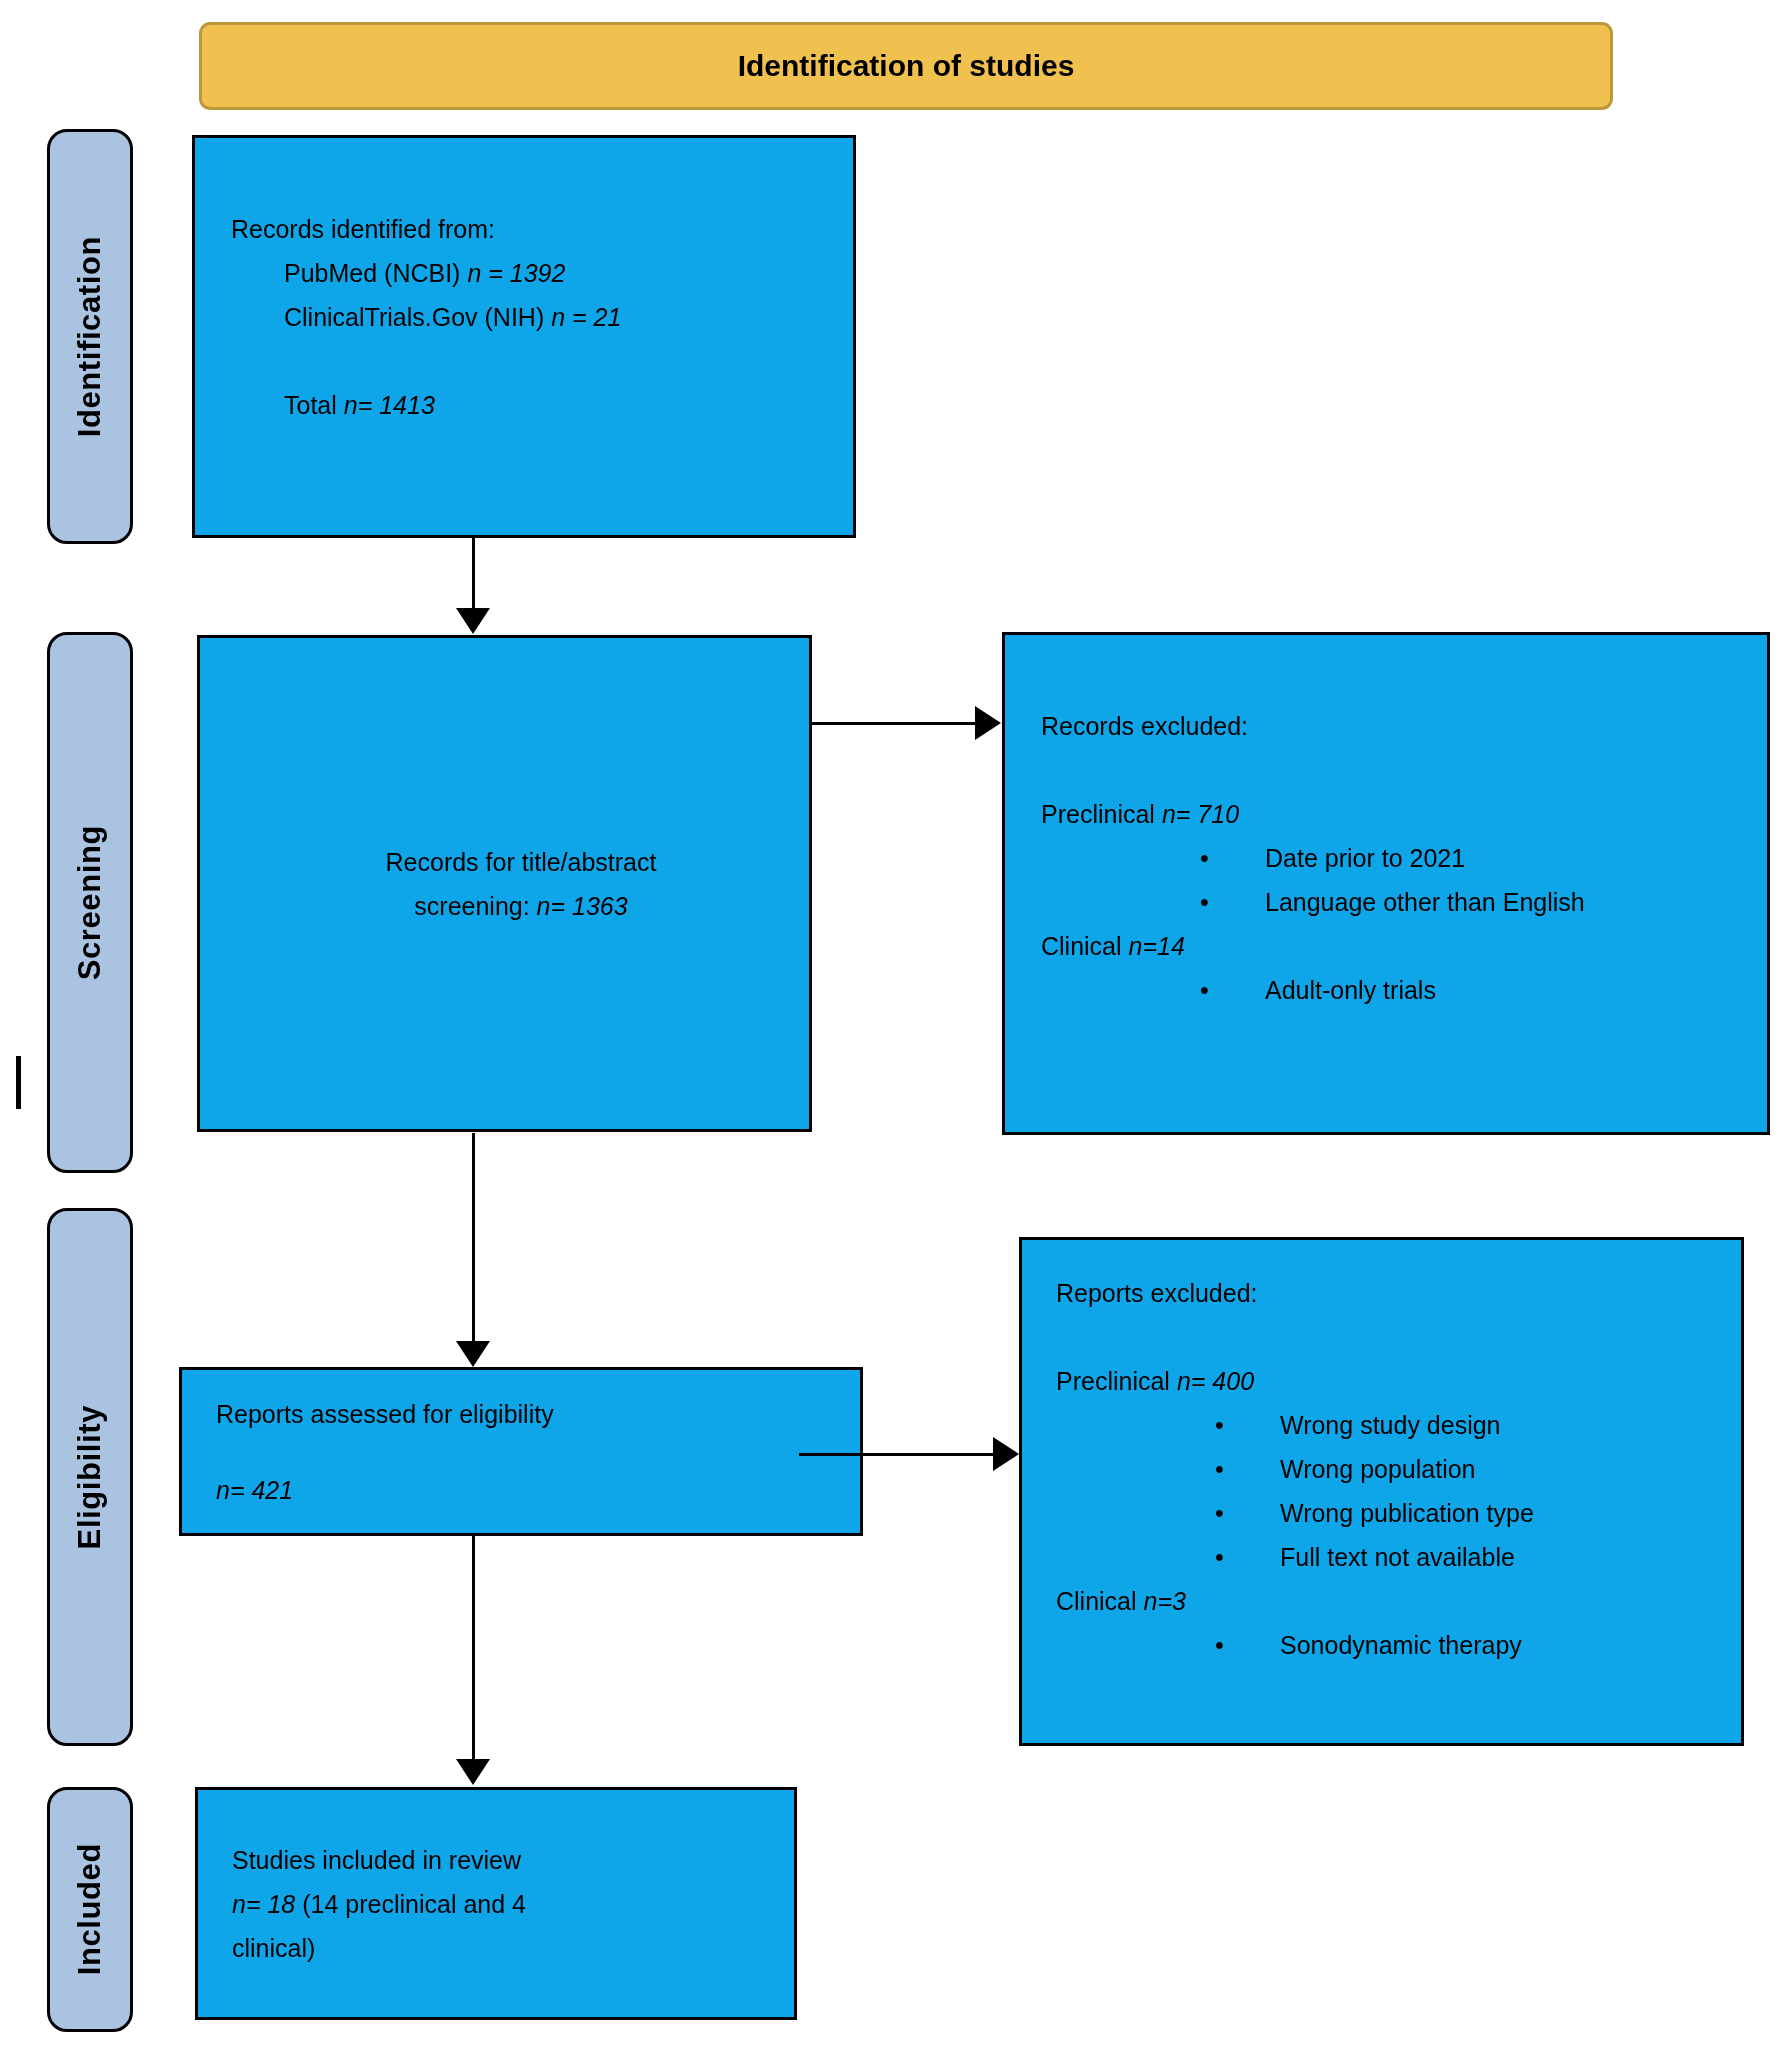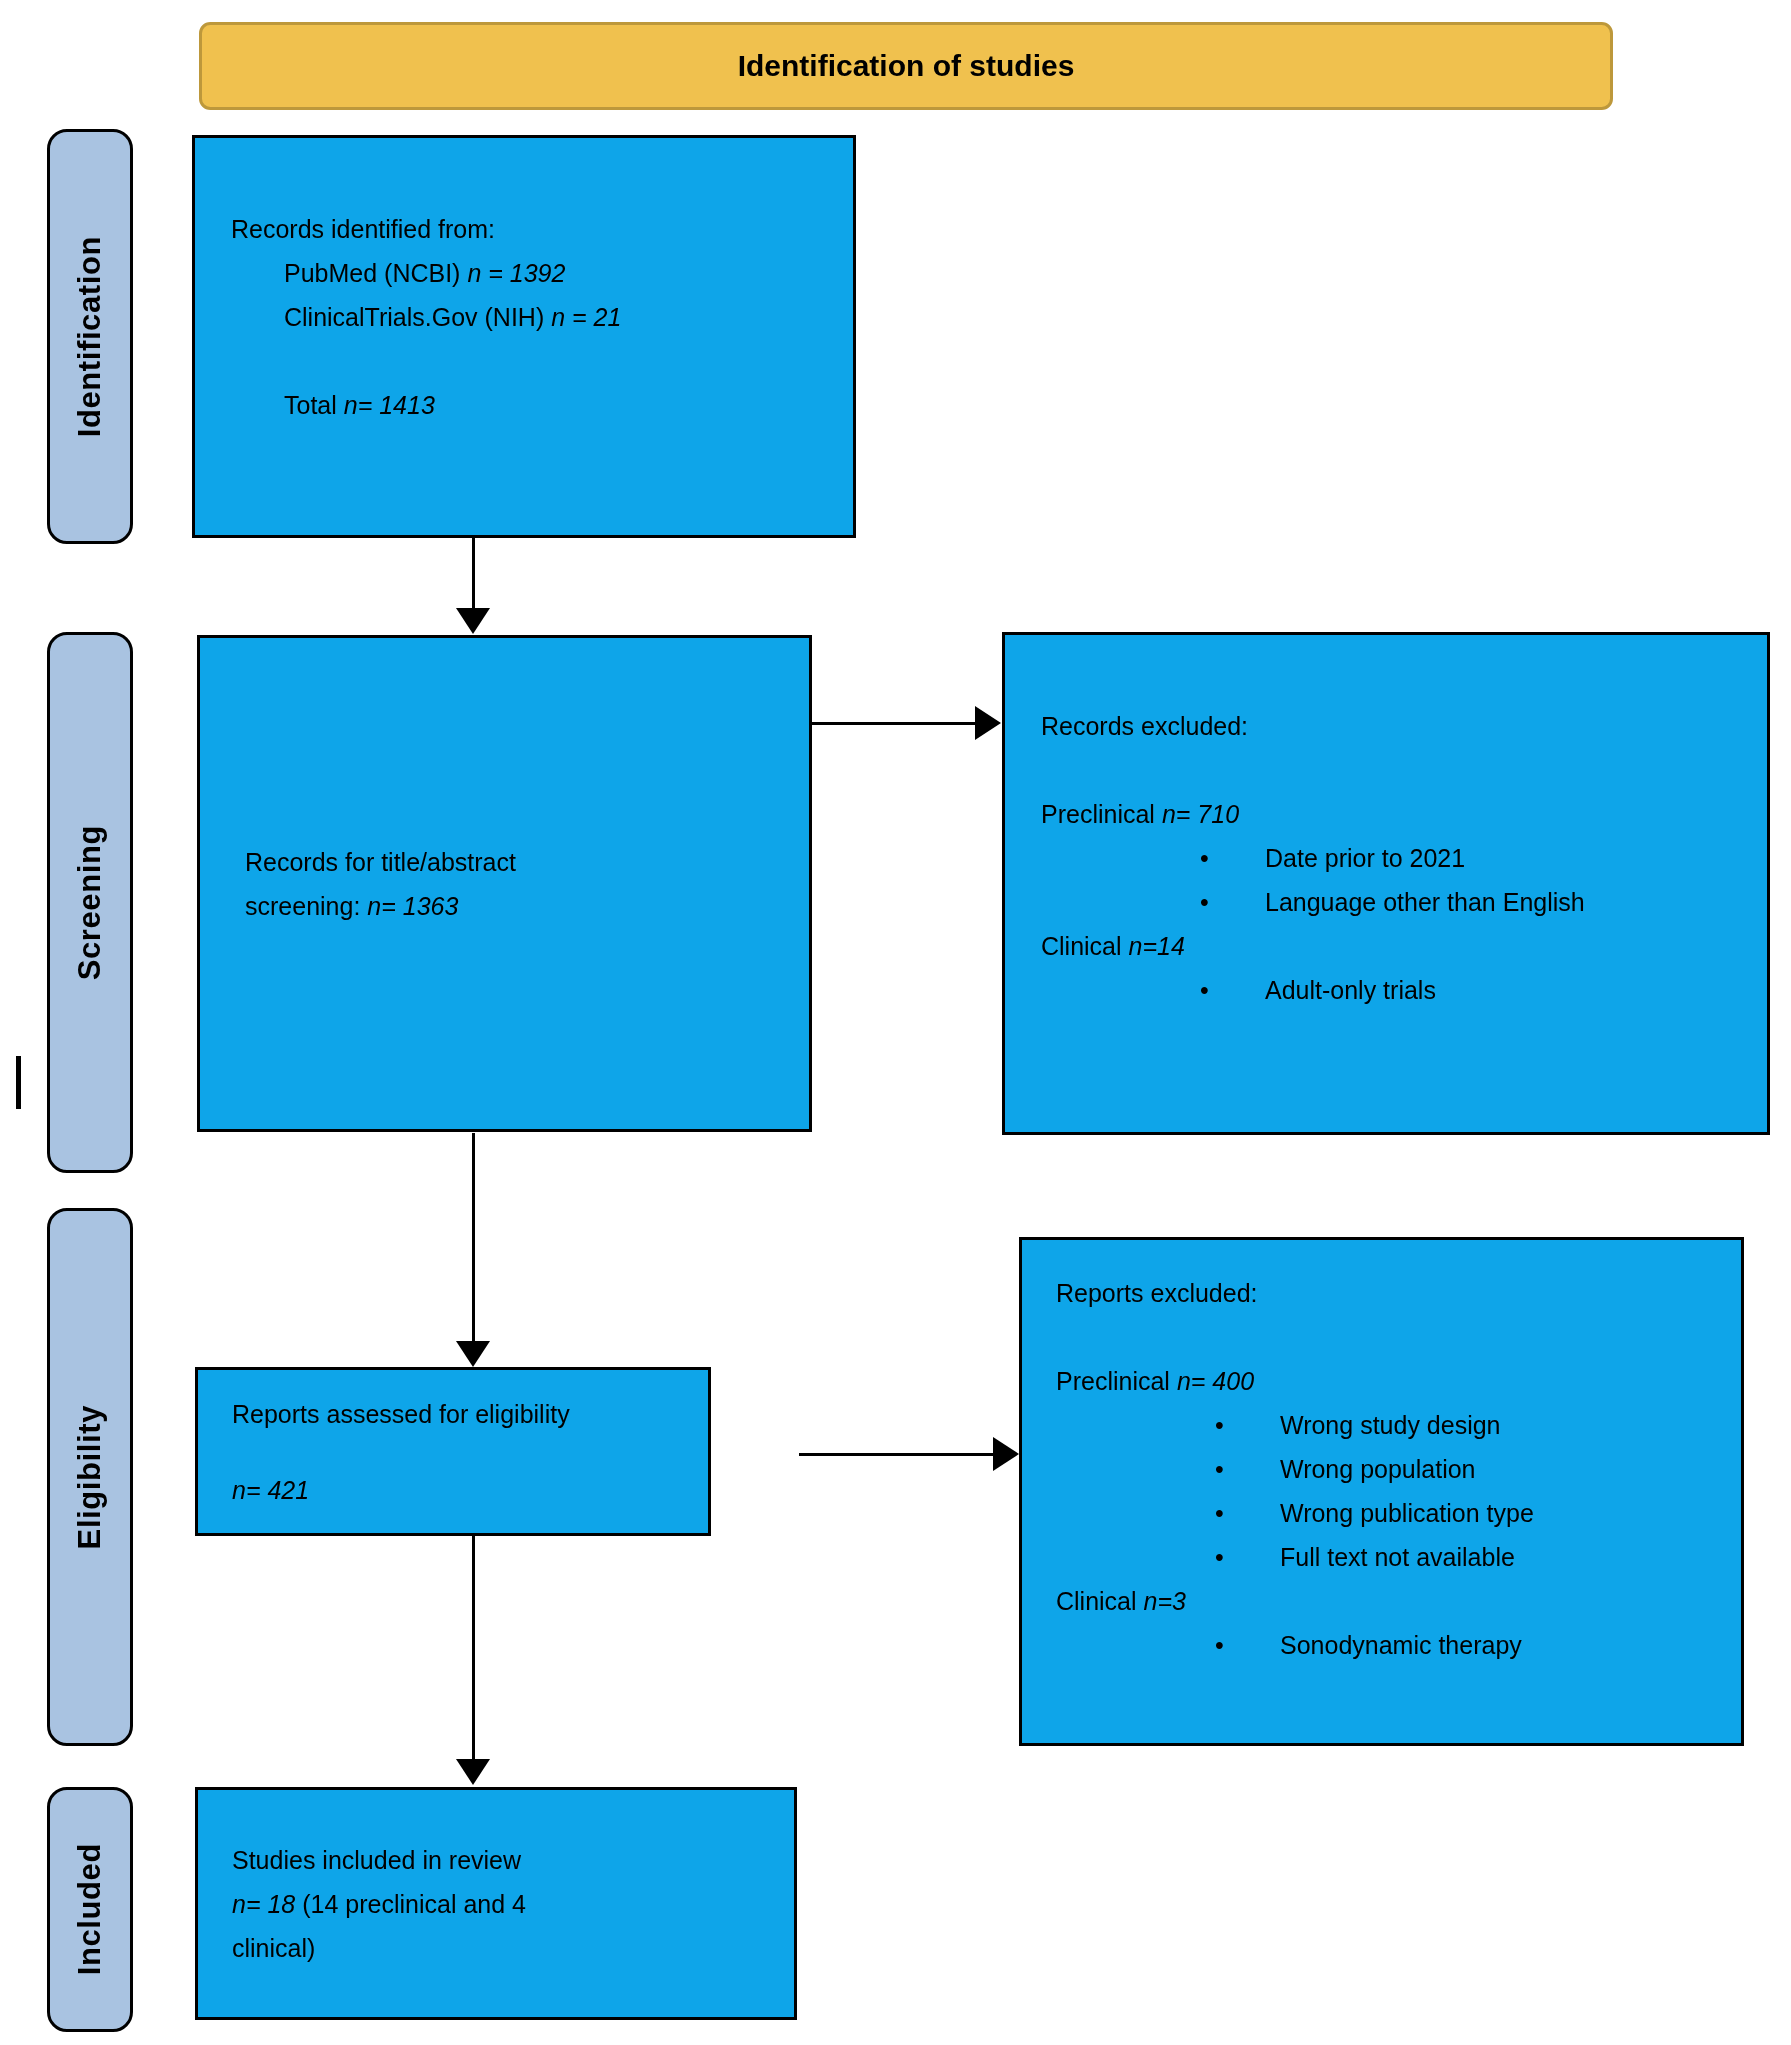--- a/index.html
+++ b/index.html
@@ -73,36 +73,36 @@
 </div>
 
 <div class="flowbox" style="left:192px;top:135px;width:664px;height:403px;padding:69px 25px 0 36px;">
     <div class="line"><span>Records identified from:</span></div>
     <div class="line indent"><span>PubMed (NCBI) </span><span class="it">n = 1392</span></div>
     <div class="line indent"><span>ClinicalTrials.Gov (NIH) </span><span class="it">n = 21</span></div>
     <div class="line blank"></div>
     <div class="line indent"><span>Total </span><span class="it">n= 1413</span></div>
   </div>
 
-<div class="flowbox center" style="left:197px;top:635px;width:615px;height:497px;padding-left:45px;">
+<div class="flowbox center" style="left:197px;top:635px;width:615px;height:497px;padding-left:33px;align-items:center;">
     <div class="line"><span>Records for title/abstract</span></div>
     <div class="line"><span>screening: </span><span class="it">n= 1363</span></div>
   </div>
 
 <div class="flowbox" style="left:1002px;top:632px;width:768px;height:503px;padding:69px 19px 0 36px;">
     <div class="line"><span>Records excluded:</span></div>
     <div class="line blank"></div>
     <div class="line"><span>Preclinical </span><span class="it">n= 710</span></div>
     <div class="line bullet"><span class="dot">•</span><span>Date prior to 2021</span></div>
     <div class="line bullet"><span class="dot">•</span><span>Language other than English</span></div>
     <div class="line"><span>Clinical </span><span class="it">n=14</span></div>
     <div class="line bullet"><span class="dot">•</span><span>Adult-only trials</span></div>
   </div>
 
-<div class="flowbox center" style="left:195px;top:1367px;width:516px;height:169px;padding-left:34px;gap:32px;">
+<div class="flowbox center" style="left:179px;top:1367px;width:684px;height:169px;padding-left:34px;gap:32px;">
     <div class="line"><span>Reports assessed for eligibility</span></div>
     <div class="line"><span class="it">n= 421</span></div>
   </div>
 
 <div class="flowbox" style="left:1019px;top:1237px;width:725px;height:509px;padding:31px 19px 0 34px;">
     <div class="line"><span>Reports excluded:</span></div>
     <div class="line blank"></div>
     <div class="line"><span>Preclinical </span><span class="it">n= 400</span></div>
     <div class="line bullet"><span class="dot">•</span><span>Wrong study design</span></div>
     <div class="line bullet"><span class="dot">•</span><span>Wrong population</span></div>

